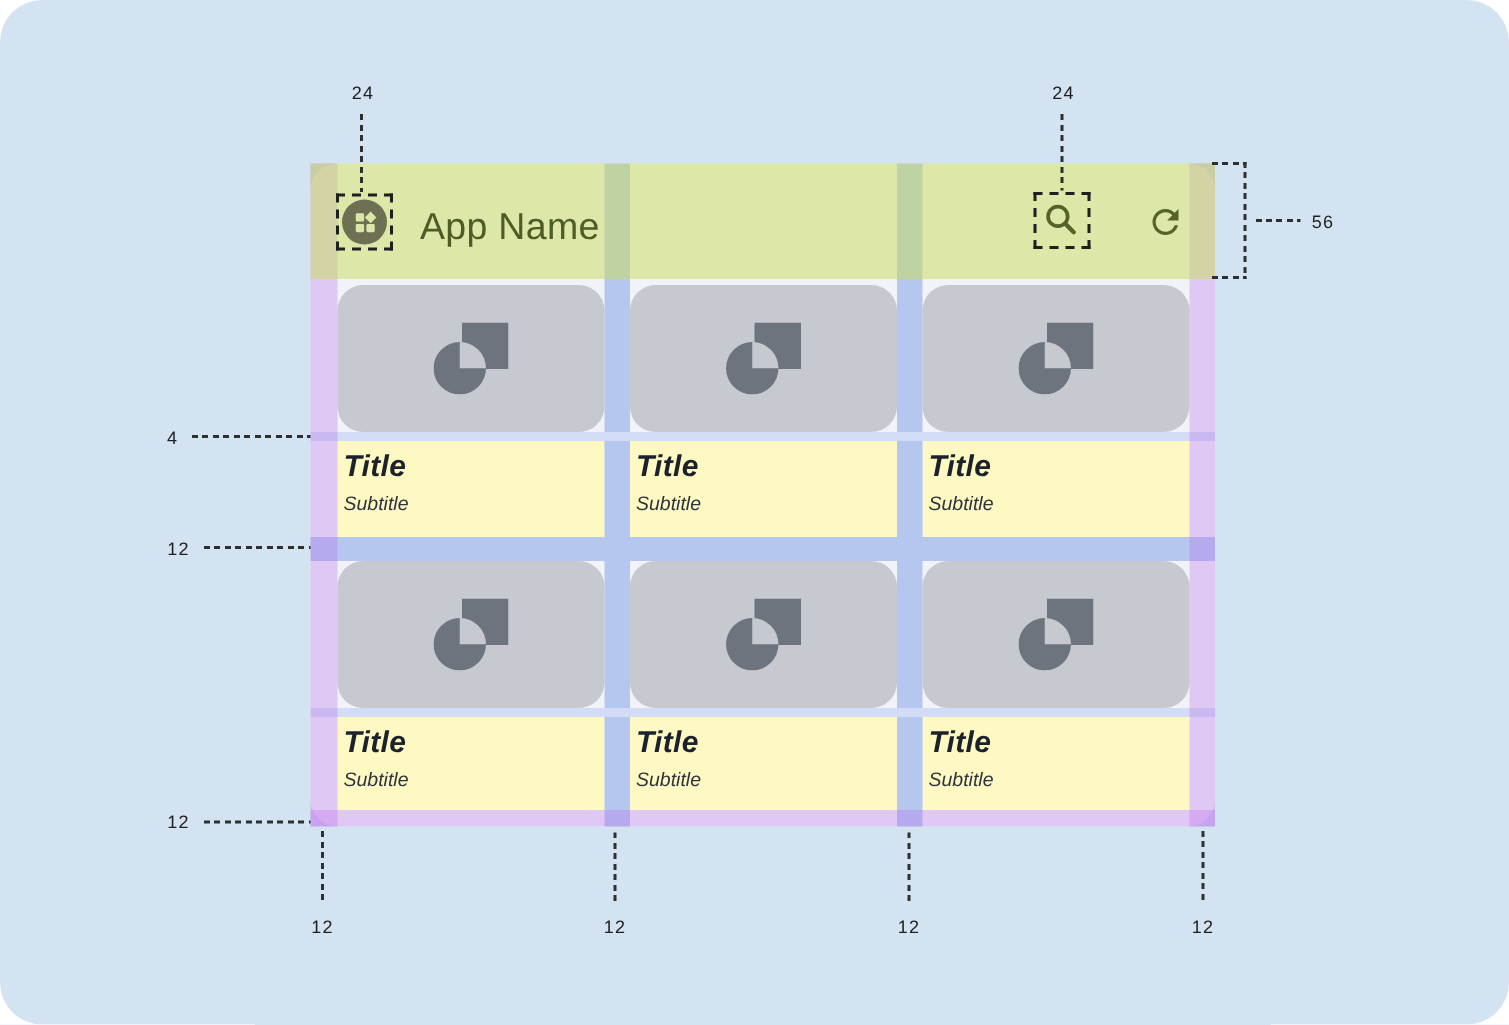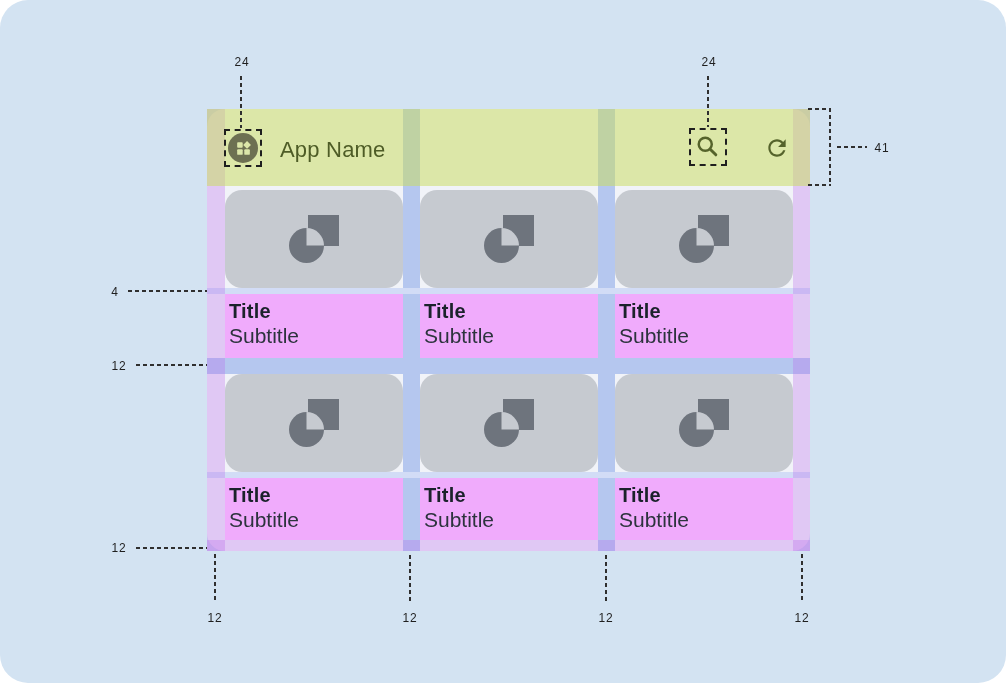--- a/index.html
+++ b/index.html
@@ -1,43 +1,43 @@
 <!DOCTYPE html>
 <html><head>
 <meta charset="utf-8">
 <style>
   html,body{margin:0;padding:0;background:#ffffff;font-family:"Liberation Sans", sans-serif;}
   .page{position:relative;width:1006px;height:683px;background:#d3e3f2;border-radius:28px;overflow:hidden;}
 
   
   .mockup{position:absolute;left:207px;top:109px;width:603px;height:442px;background:#f1f3f8;border-radius:18px;overflow:hidden;}
   .card-img{position:absolute;width:178px;height:98px;background:#c6cad0;border-radius:17px;display:flex;align-items:center;justify-content:center;}
-  .card-text{position:absolute;width:178px;background:#f0abfc;padding:5px 0 0 4px;box-sizing:border-box;}
+  .card-text{position:absolute;width:178px;background:#fef9c3;padding:5px 0 0 4px;box-sizing:border-box;font-style:italic;}
   .c0{left:18px}.c1{left:213px}.c2{left:408px}
   .ri0{top:81px}.ri1{top:265px}
   .rt0{top:185px;height:64px}.rt1{top:369px;height:62px}
   .title{font-size:20px;font-weight:700;color:#1b222b;line-height:25px;letter-spacing:.2px;}
-  .subtitle{font-size:21px;font-weight:400;color:#2c333d;line-height:24px;}
+  .subtitle{font-size:13px;font-weight:400;color:#2c333d;line-height:24px;}
 
   
   .overlay{position:absolute;left:207px;top:109px;width:603px;height:442px;pointer-events:none;}
   .ov{position:absolute;}
   .gutter{width:17px;top:0;height:442px;background:#b5c7ef;}
   .g1{left:196px}.g2{left:391px}
   .strip12{left:0;top:249px;width:603px;height:16px;background:#b5c7ef;}
   .strip4{left:0;width:603px;height:6px;background:#d2dcf6;}
   .s4a{top:179px}.s4b{top:363px}
   .bmargin{left:0;top:431px;width:603px;height:11px;background:rgba(185,103,235,.30);}
   .smargin{top:0;height:442px;background:rgba(185,103,235,.30);}
   .mL{left:0;width:18px}.mR{left:586px;width:17px}
   .greenband{left:0;top:0;width:603px;height:77px;background:rgba(202,220,93,.52);}
 
   
   .appicon{position:absolute;left:228px;top:133px;width:30px;height:30px;border-radius:50%;background:#6d7052;display:flex;align-items:center;justify-content:center;}
-  .appname{position:absolute;left:280px;top:137px;font-size:22px;font-weight:500;color:#4e5c26;letter-spacing:.2px;}
+  .appname{position:absolute;left:280px;top:137px;font-size:25px;font-weight:500;color:#4e5c26;letter-spacing:.2px;}
   .hicon{position:absolute;}
   .dashbox{position:absolute;width:38px;height:38px;box-sizing:border-box;border:2px dashed #1f1f1f;background:transparent;}
   .db1{left:224px;top:129px;}
   .db2{left:689px;top:128px;}
 
   
   .lbl{position:absolute;transform:translate(-50%,-50%);font-size:12px;color:#1f1f1f;letter-spacing:.8px;white-space:nowrap;}
   .hline{position:absolute;height:2px;background:repeating-linear-gradient(90deg,#2f2f2f 0 4px,transparent 4px 7px);}
   .vline{position:absolute;width:2px;background:repeating-linear-gradient(180deg,#2f2f2f 0 4px,transparent 4px 7px);}
 </style>
@@ -153,21 +153,21 @@
   <div class="lbl" style="left:242px;top:62px;">24</div>
   <div class="vline" style="left:240px;top:76px;height:52px;"></div>
 
   <div class="lbl" style="left:709px;top:62px;">24</div>
   <div class="vline" style="left:707px;top:76px;height:51px;"></div>
 
   <div class="hline" style="left:808px;top:108px;width:23px;"></div>
   <div class="hline" style="left:808px;top:184px;width:23px;"></div>
   <div class="vline" style="left:829px;top:108px;height:78px;"></div>
   <div class="hline" style="left:837px;top:146px;width:30px;"></div>
-  <div class="lbl" style="left:882px;top:148px;">41</div>
+  <div class="lbl" style="left:882px;top:148px;">56</div>
 
   <div class="lbl" style="left:115px;top:292px;">4</div>
   <div class="hline" style="left:128px;top:290px;width:79px;"></div>
 
   <div class="lbl" style="left:119px;top:366px;">12</div>
   <div class="hline" style="left:136px;top:364px;width:71px;"></div>
 
   <div class="lbl" style="left:119px;top:548px;">12</div>
   <div class="hline" style="left:136px;top:547px;width:71px;"></div>
 

